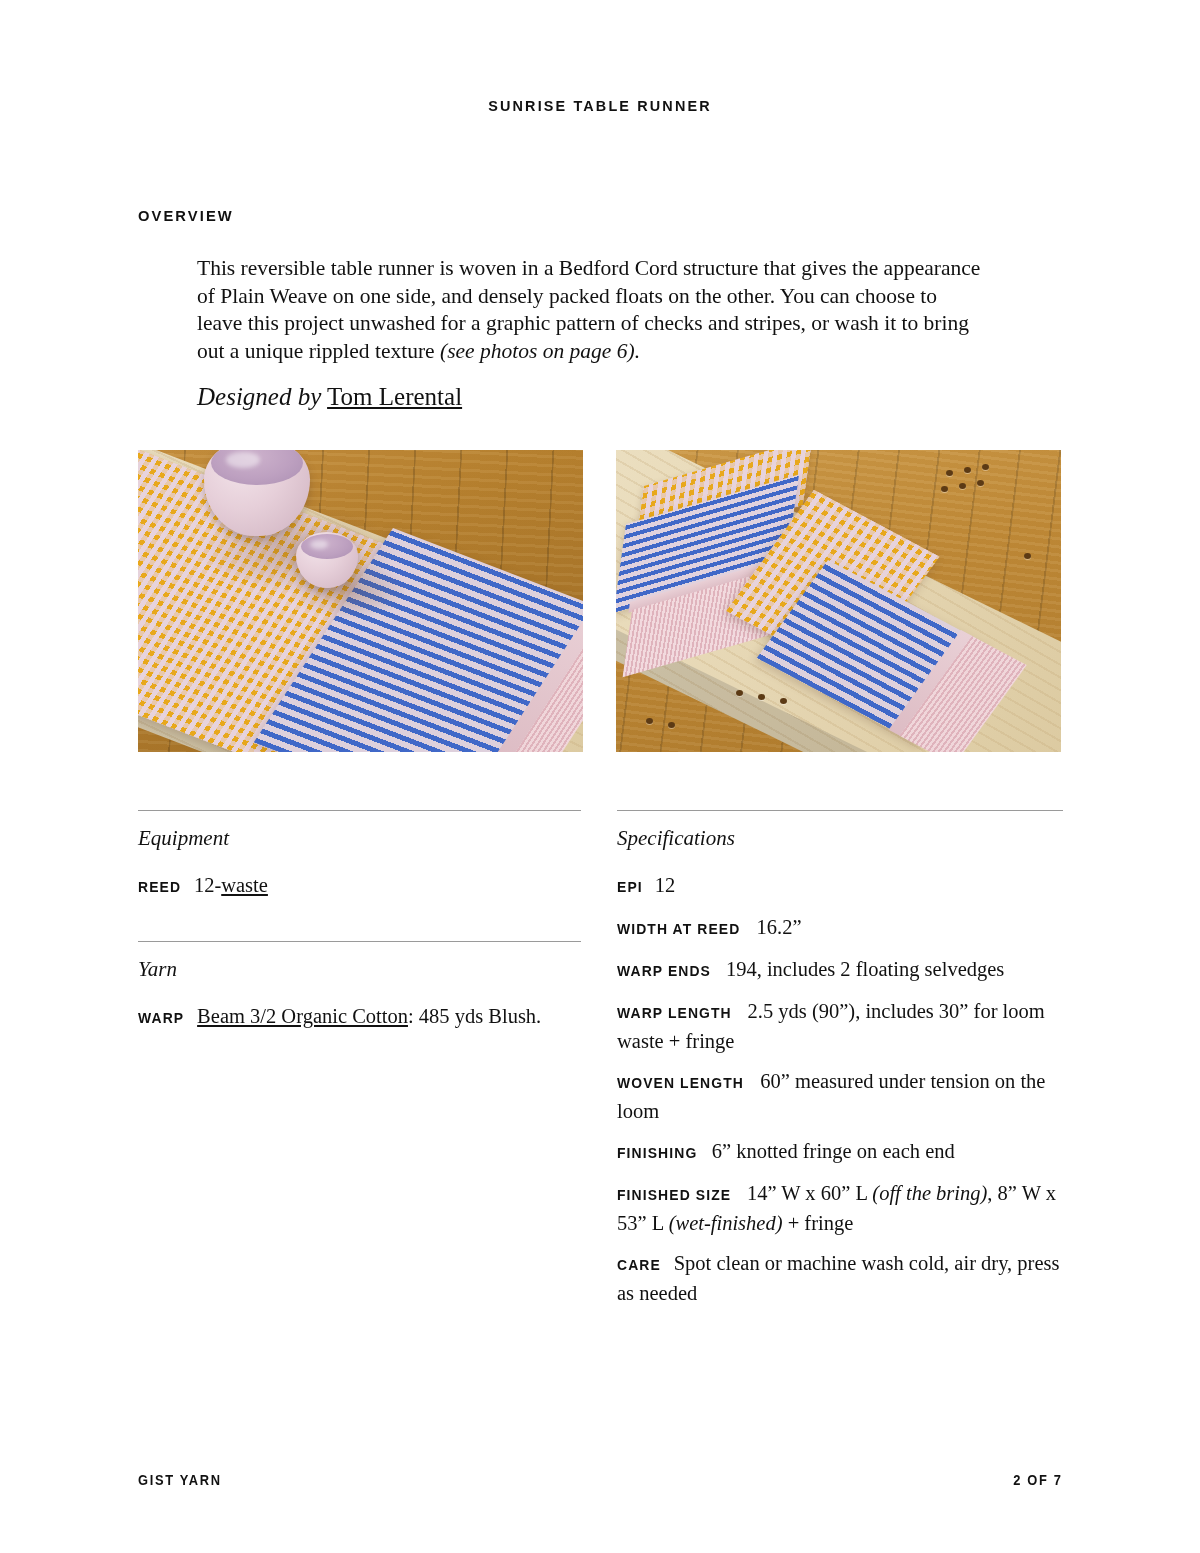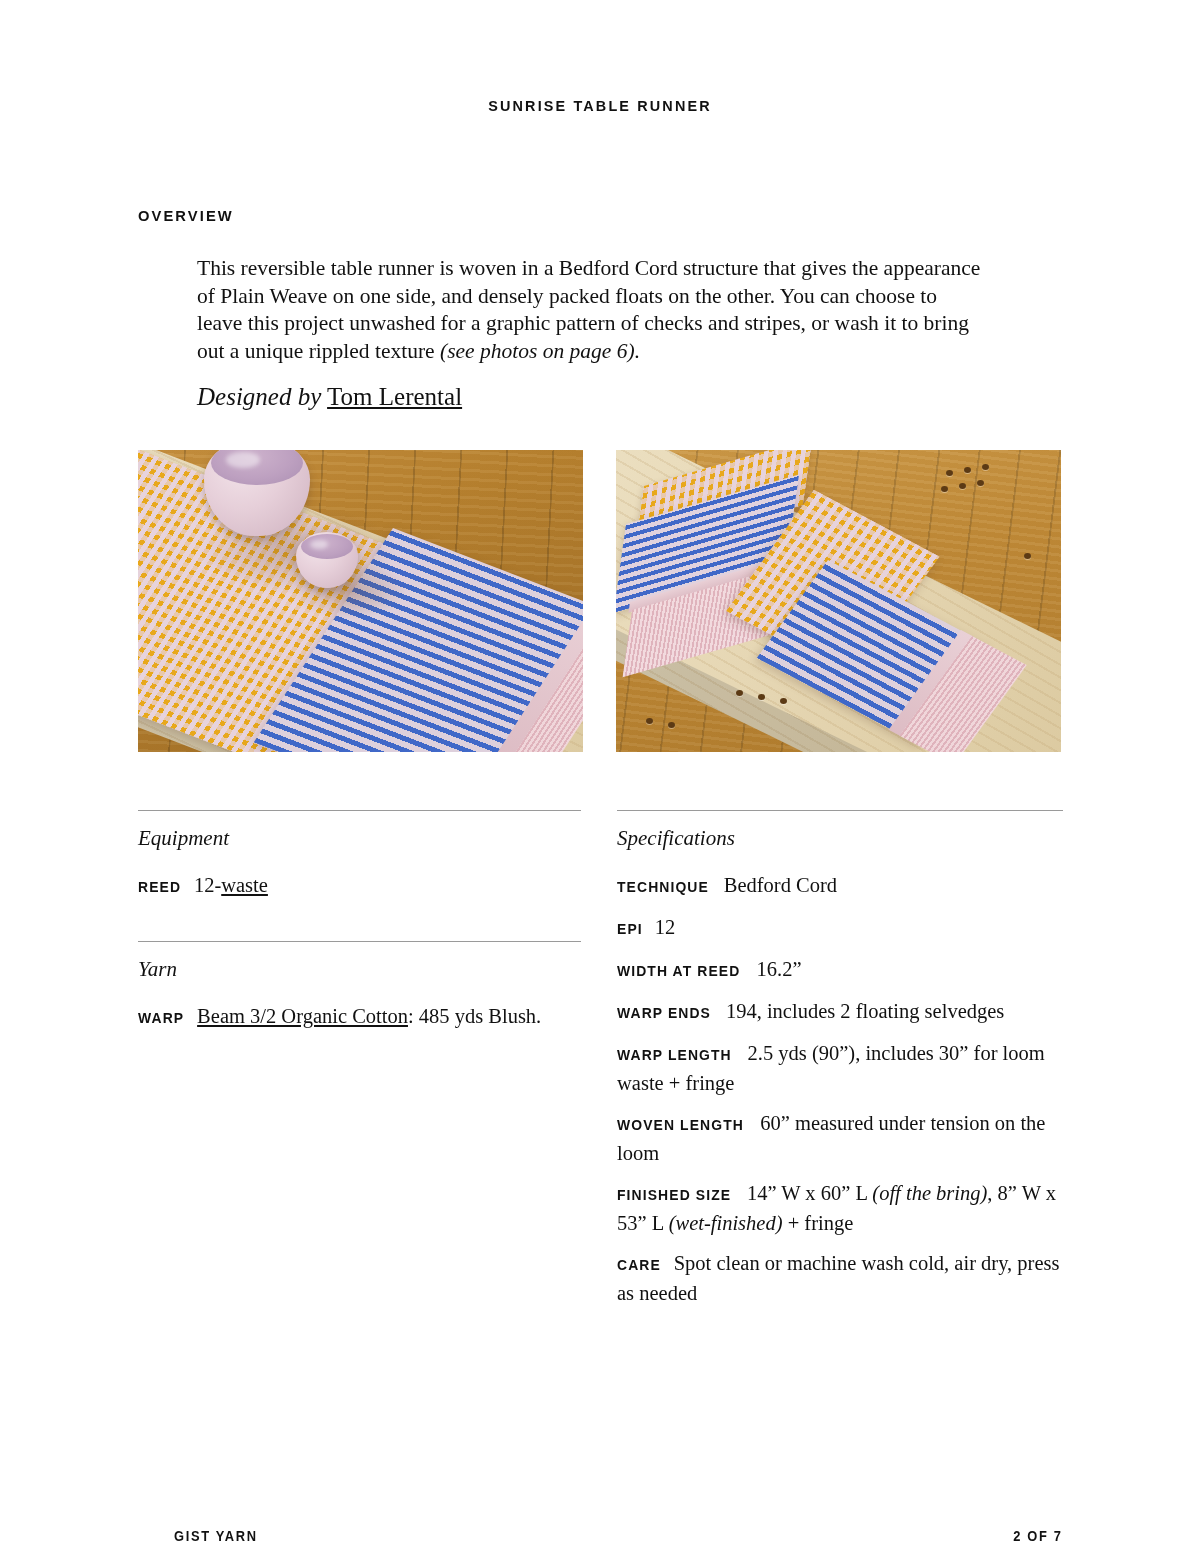--- a/index.html
+++ b/index.html
@@ -238,30 +238,29 @@
   .spec-row u { text-decoration: underline; text-underline-offset: 2px; }
   .spec-row i { font-style: italic; }
 
   .subrule { margin-top: 22px; }
 
   
   .footer {
     position: absolute;
     left: 138px;
     right: 137px;
-    top: 1528px;
+    top: 1472px;
     display: flex;
     justify-content: space-between;
     align-items: baseline;
     font-family: "Liberation Sans", sans-serif;
     font-weight: 700;
     font-size: 14px;
     letter-spacing: 1.8px;
     color: #111;
-    margin-left: 36px;
   }
   .footer span { transform: scaleX(0.92); display: inline-block; }
   .footer .right { transform-origin: right center; }
   .footer .left  { transform-origin: left center; }
 </style>
 </head>
 <body>
 
 <div class="page">
 
@@ -373,23 +372,20 @@
     </div>
   </div>
 
   <div class="col right">
 
     <div class="rule"></div>
     <div class="group-title">Specifications</div>
 
     <div class="spec-list">
 
-      <div class="spec-row">
-        <span class="k">TECHNIQUE</span><span class="v gap">Bedford Cord</span>
-      </div>
 
       <div class="spec-row">
         <span class="k">EPI</span><span class="v gap">12</span>
       </div>
 
 
       <div class="spec-row">
         <span class="k">WIDTH AT REED</span><span class="v gap">16.2”</span>
       </div>
 
@@ -398,20 +394,23 @@
       </div>
 
       <div class="spec-row">
         <span class="k">WARP LENGTH</span><span class="v gap">2.5 yds (90”), includes 30” for loom waste + fringe</span>
       </div>
 
       <div class="spec-row">
         <span class="k">WOVEN LENGTH</span><span class="v gap">60” measured under tension on the loom</span>
       </div>
 
+      <div class="spec-row">
+        <span class="k">FINISHING</span><span class="v gap">6” knotted fringe on each end</span>
+      </div>
 
       <div class="spec-row">
         <span class="k">FINISHED SIZE</span><span class="v gap">14” W x 60” L <i>(off the bring)</i>, 8” W x 53” L <i>(wet-finished)</i> + fringe</span>
       </div>
 
       <div class="spec-row">
         <span class="k">CARE</span><span class="v gap">Spot clean or machine wash cold, air dry, press as needed</span>
       </div>
     </div>
   </div>

